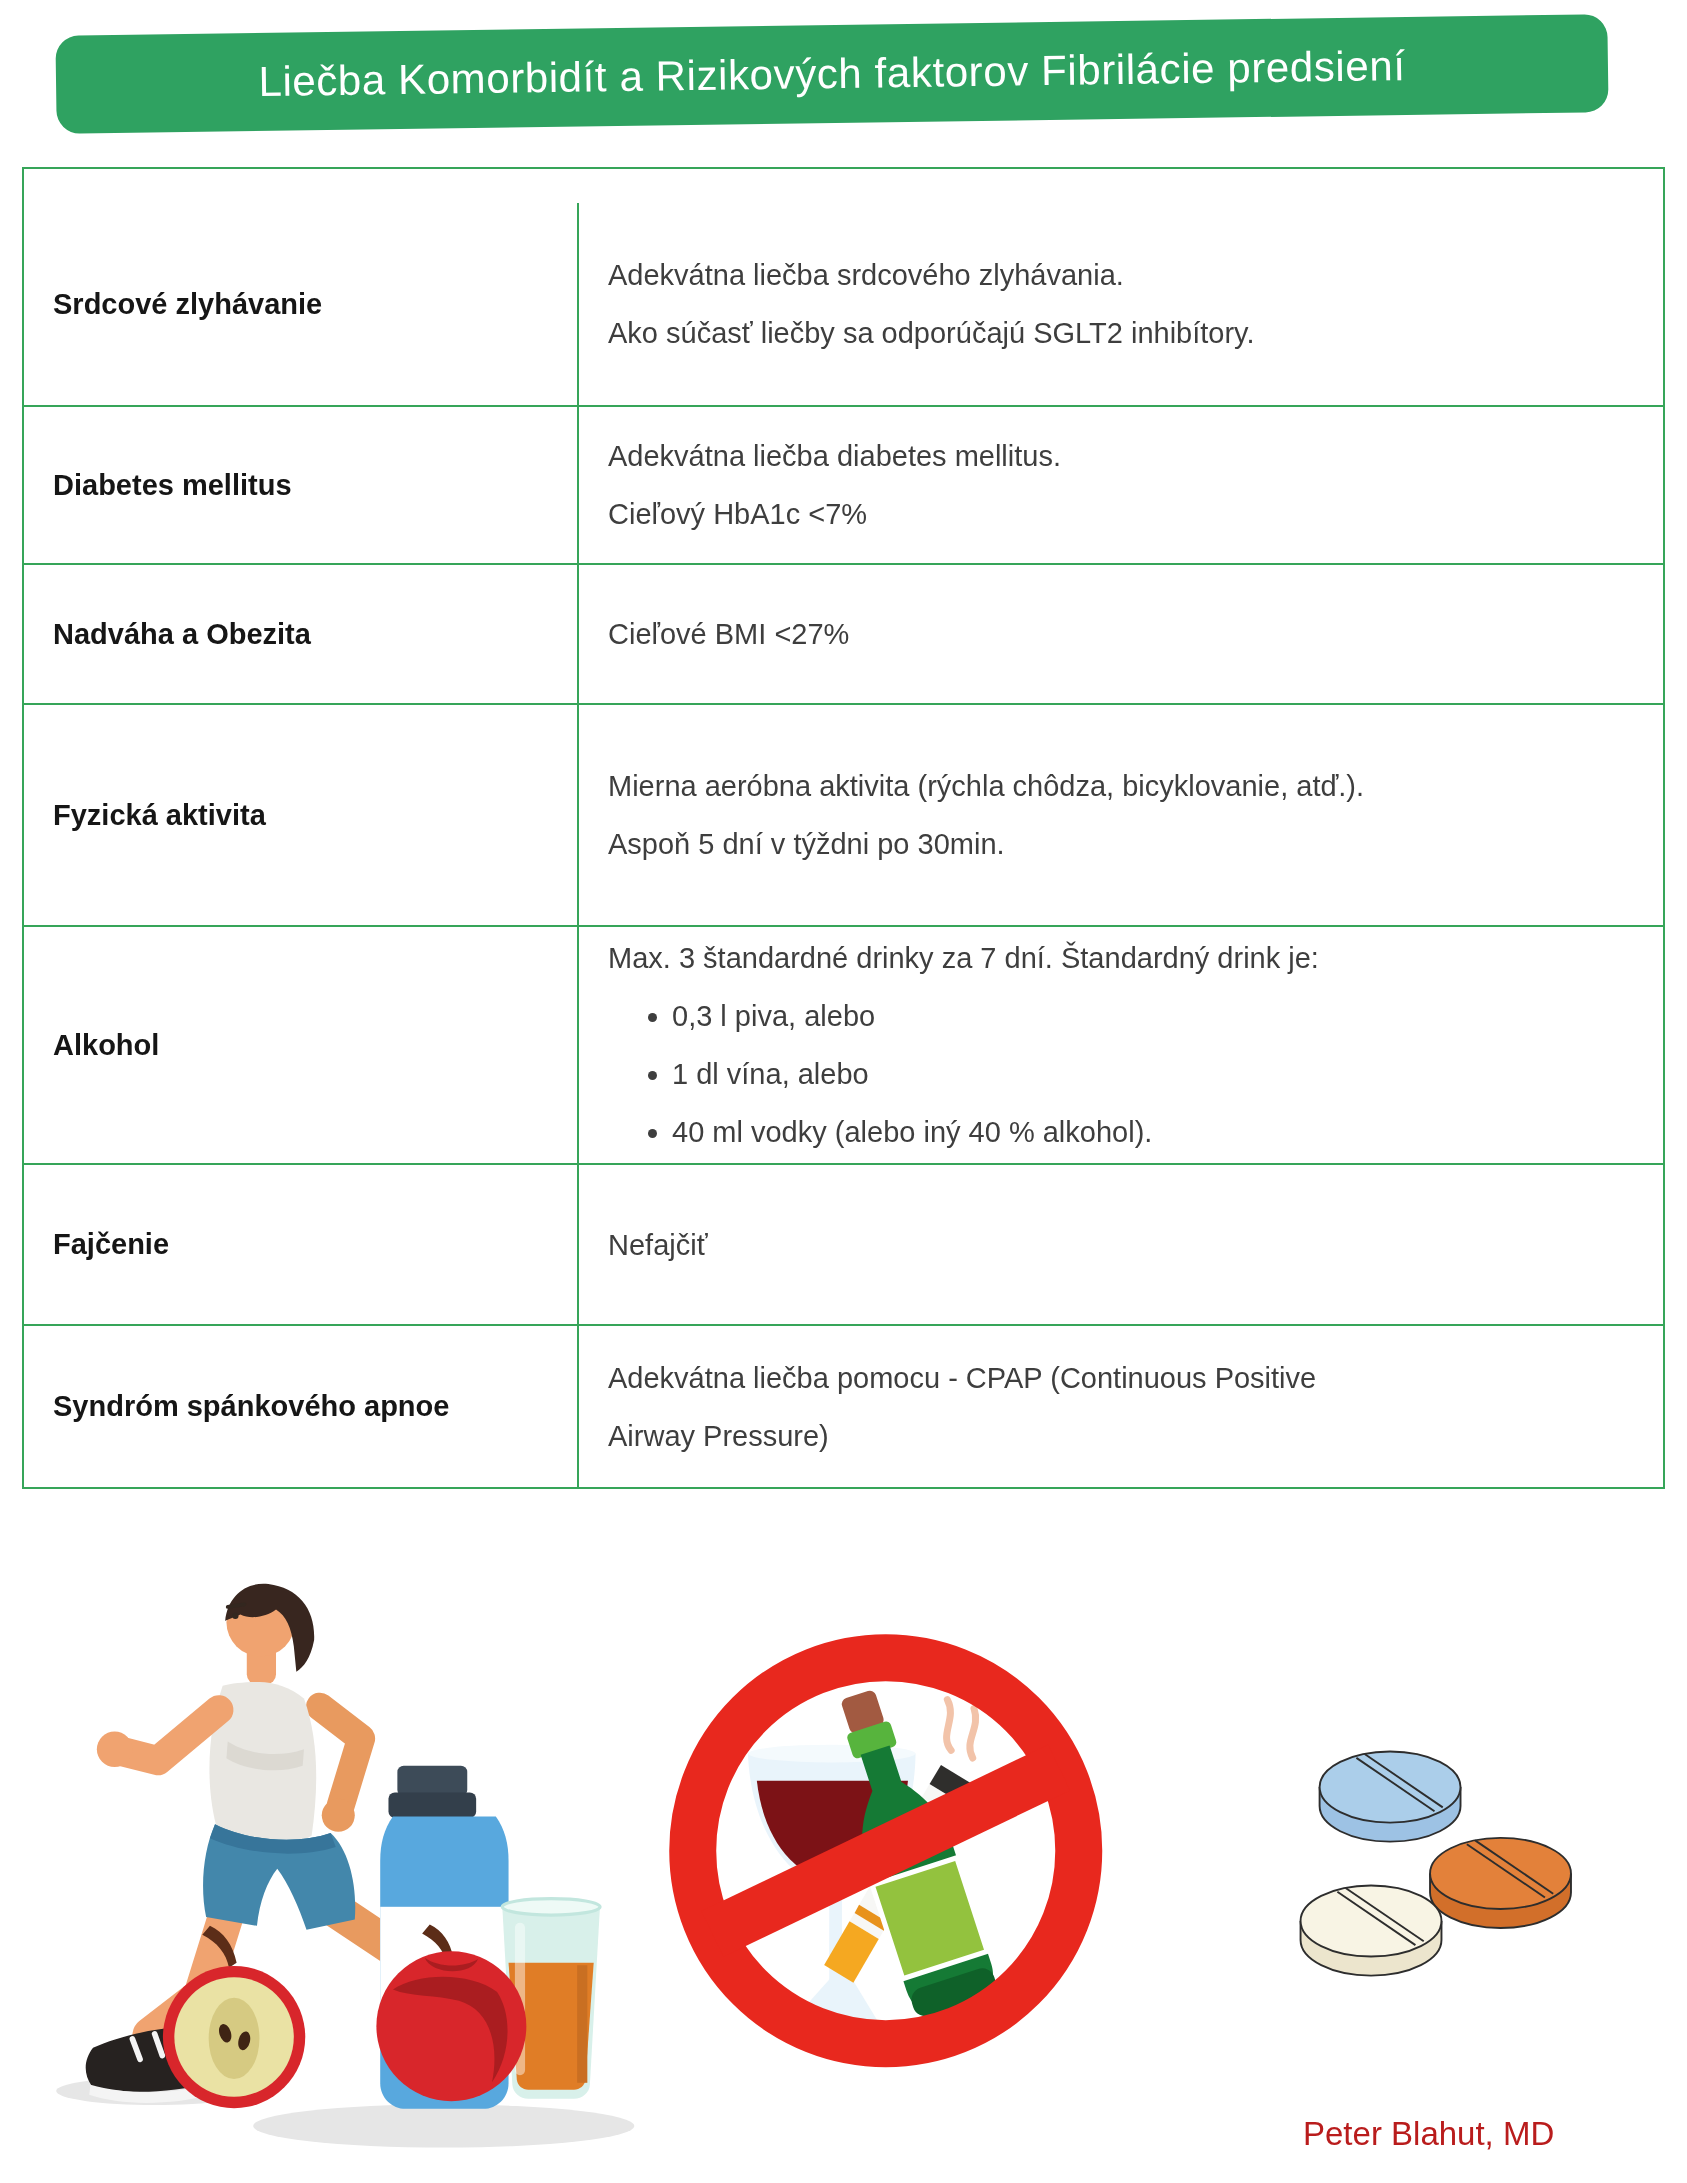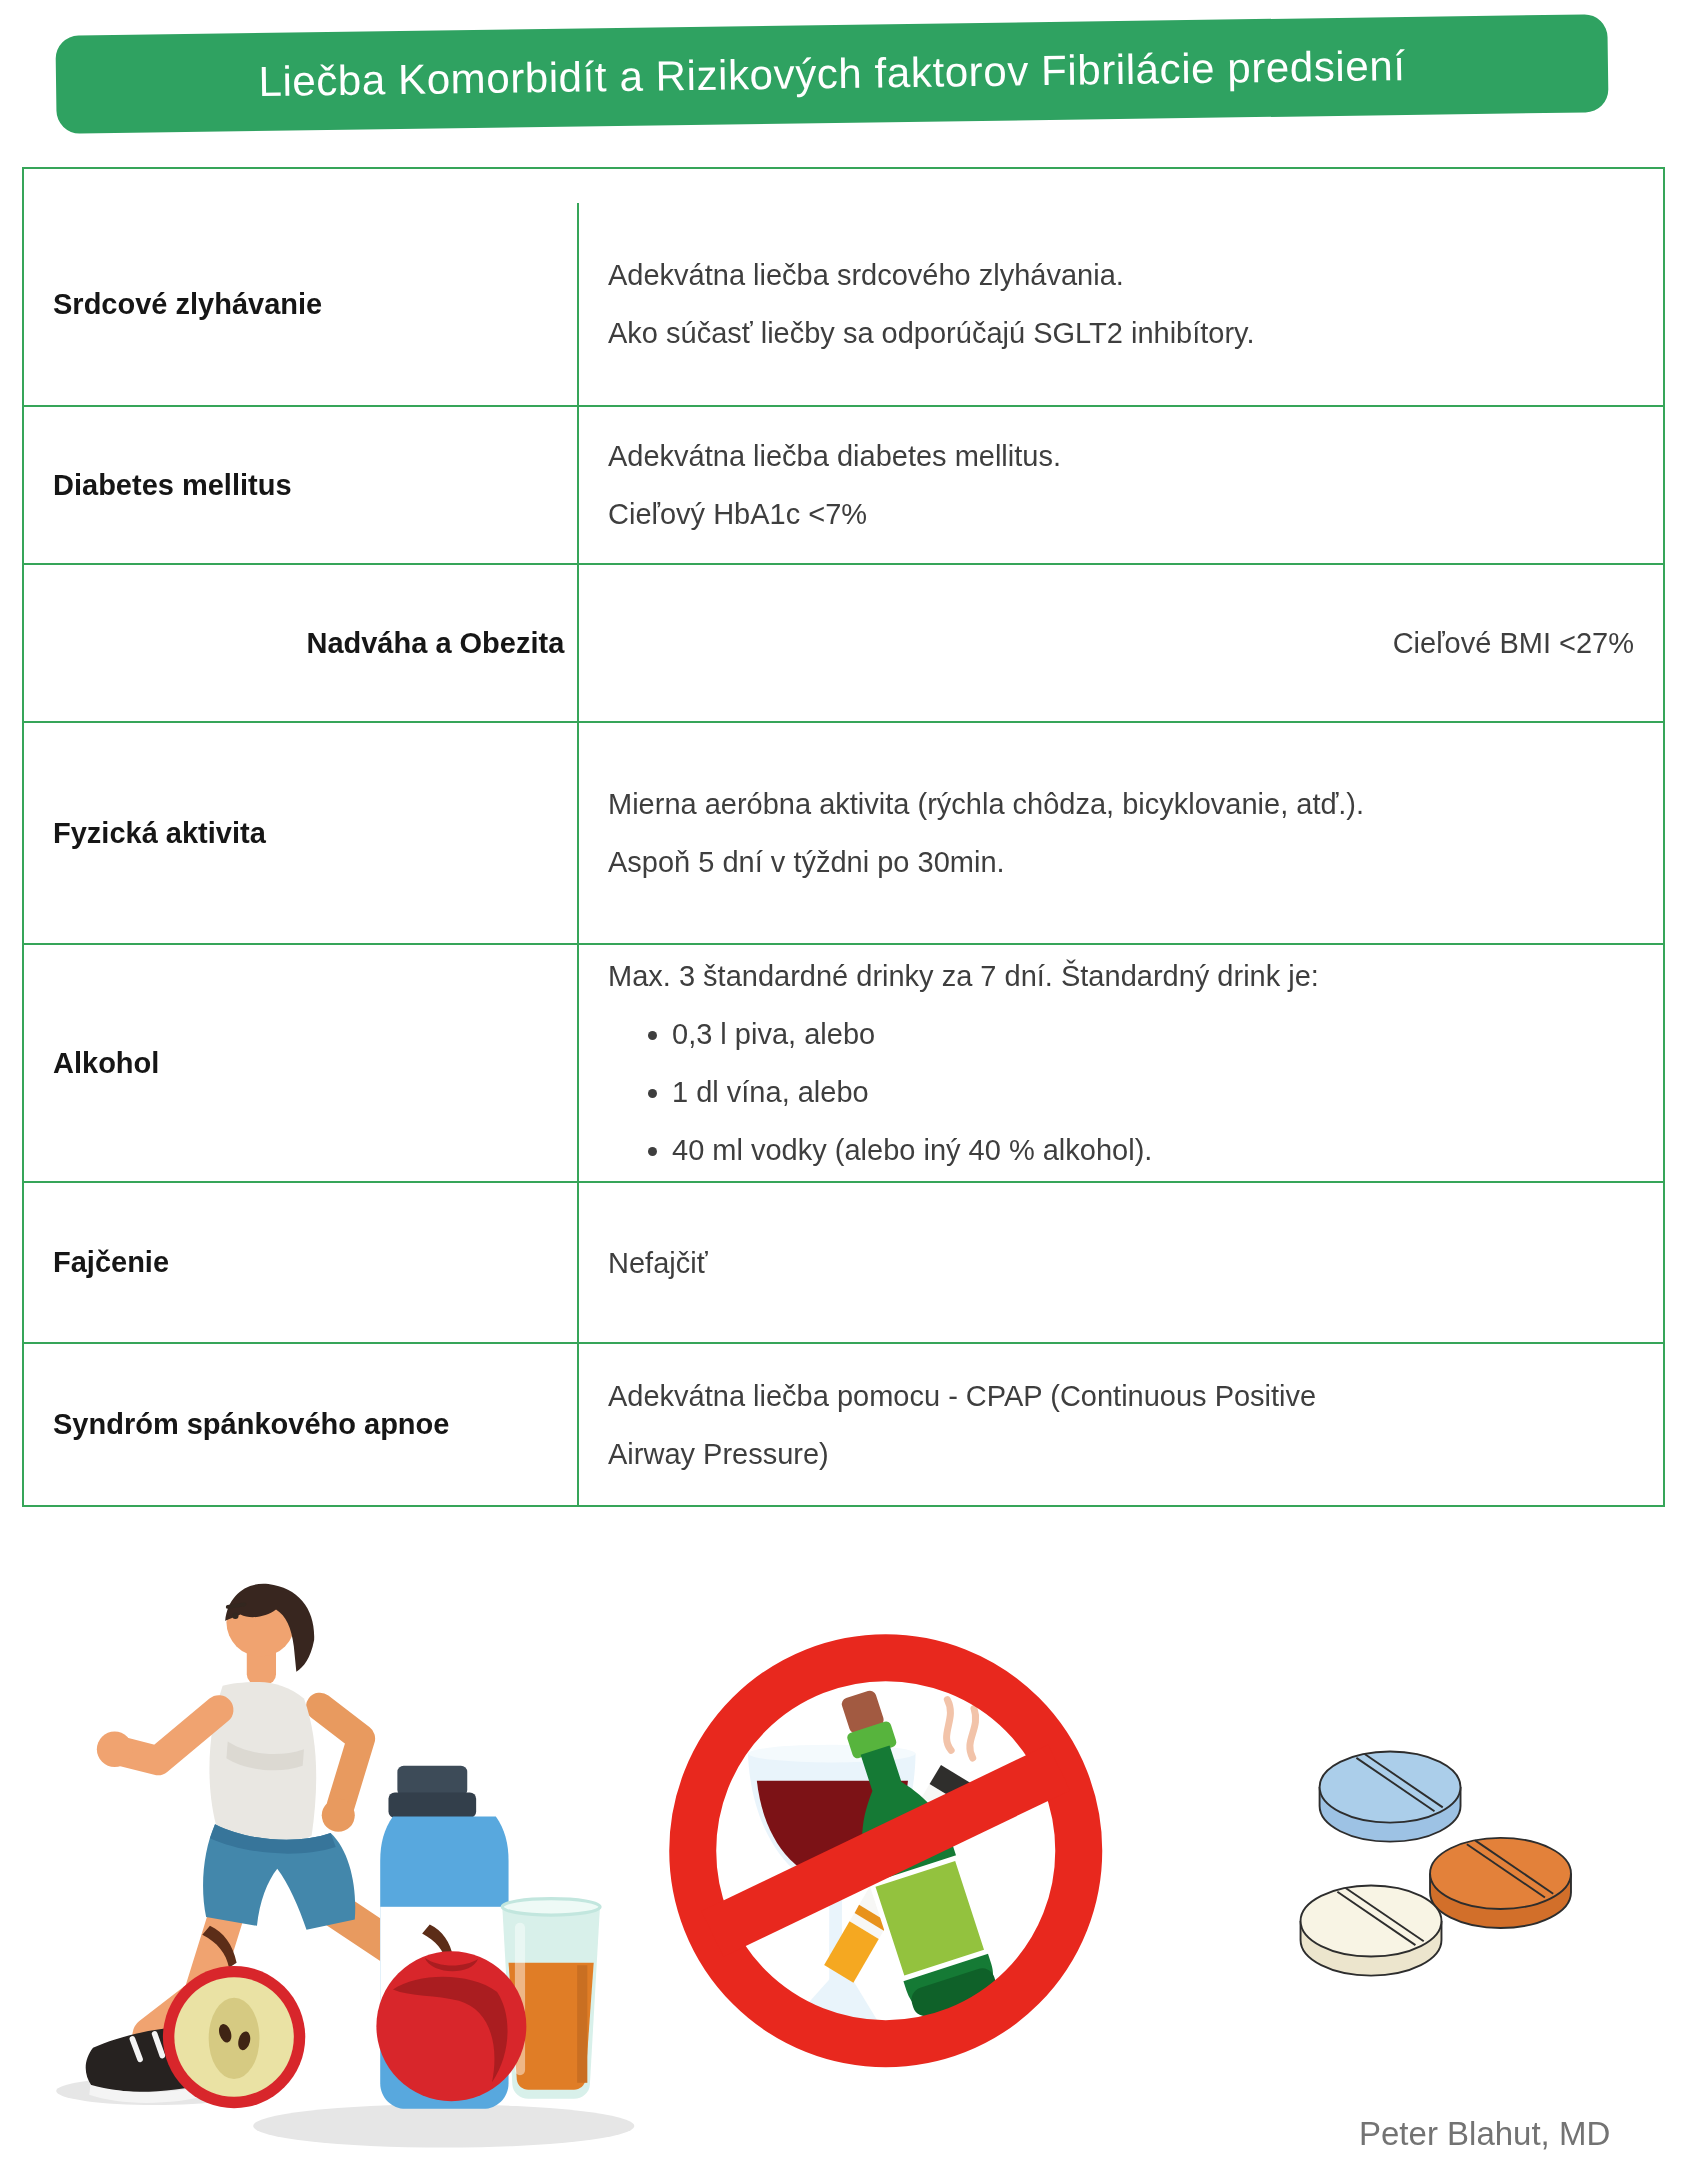--- a/index.html
+++ b/index.html
@@ -28,21 +28,21 @@
   ul.bullets{margin:0;padding-left:64px;}
   ul.bullets li{line-height:2.0;}
 
   
   .illus{position:absolute;}
   #runner-svg{left:37px;top:1551px;}
   #noalcohol-svg{left:654px;top:1617px;}
   #pills-svg{left:1296px;top:1702px;}
 
   
-  .signature{position:absolute;left:1359px;top:2115px;font-size:33px;color:#737373;white-space:nowrap;}
+  .signature{position:absolute;left:1303px;top:2115px;font-size:33px;color:#b91c1c;white-space:nowrap;}
 </style>
 </head>
 <body>
 
 <div id="canvas">
 
   <div class="banner">
     <span>Liečba Komorbidít a Rizikových faktorov Fibrilácie predsiení</span>
   </div>
 
@@ -54,21 +54,21 @@
           <div class="cline">Ako súčasť liečby sa odporúčajú SGLT2 inhibítory.</div>
         </div>
       </div>
       <div class="trow" style="height: 158px;">
         <div class="tlabel">Diabetes mellitus</div>
         <div class="tcontent">
           <div class="cline">Adekvátna liečba diabetes mellitus.</div>
           <div class="cline">Cieľový HbA1c &lt;7%</div>
         </div>
       </div>
-      <div class="trow" style="height: 158px; text-align: right;">
+      <div class="trow" style="height: 140px;">
         <div class="tlabel">Nadváha a Obezita</div>
         <div class="tcontent">
           <div class="cline">Cieľové BMI &lt;27%</div>
         </div>
       </div>
       <div class="trow" style="height: 222px;">
         <div class="tlabel">Fyzická aktivita</div>
         <div class="tcontent">
           <div class="cline">Mierna aeróbna aktivita (rýchla chôdza, bicyklovanie, atď.).</div>
           <div class="cline">Aspoň 5 dní v týždni po 30min.</div>

